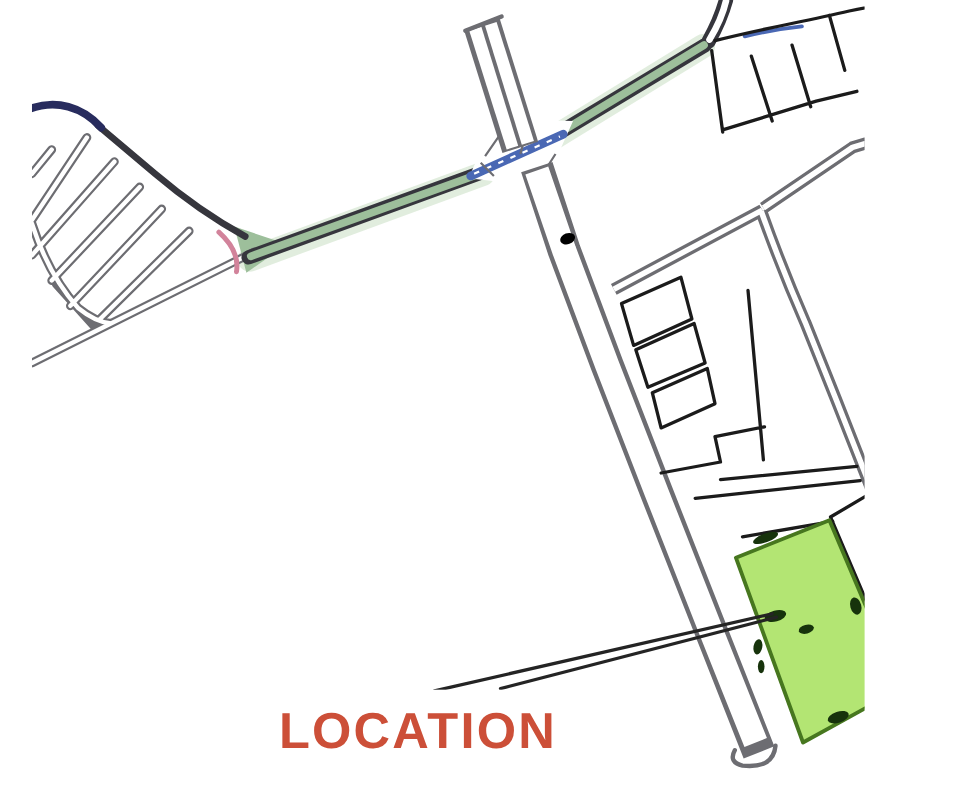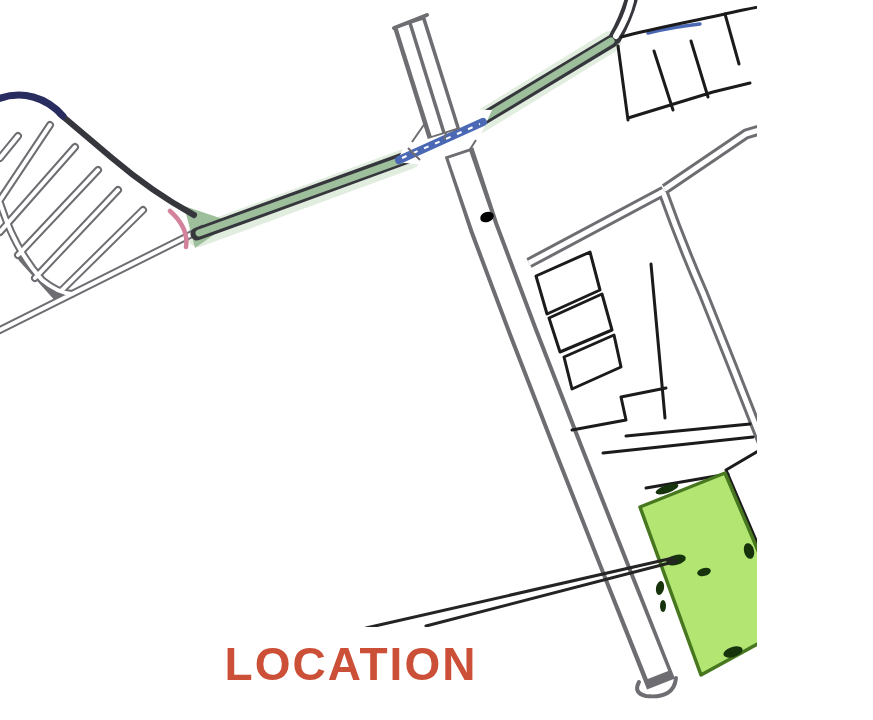--- a/index.html
+++ b/index.html
@@ -1,16 +1,16 @@
 <!DOCTYPE html>
 <html><head>
 <meta charset="utf-8">
 <style>
   html,body{margin:0;padding:0;background:#fff;}
-  .stage{position:relative;width:757px;height:720px;overflow:hidden;background:#fff;}
+  .stage{position:relative;width:757px;height:720px;overflow:hidden;background:#fff;margin-left:29px;}
   svg{display:block;}
   text.loc{font-family:"Liberation Sans", sans-serif;font-weight:bold;letter-spacing:2px;}
 </style>
 </head>
 <body>
 
 <div class="stage">
 <svg width="873" height="720" viewBox="0 0 873 720">
 
   <rect x="0" y="0" width="873" height="720" fill="#ffffff"></rect>

